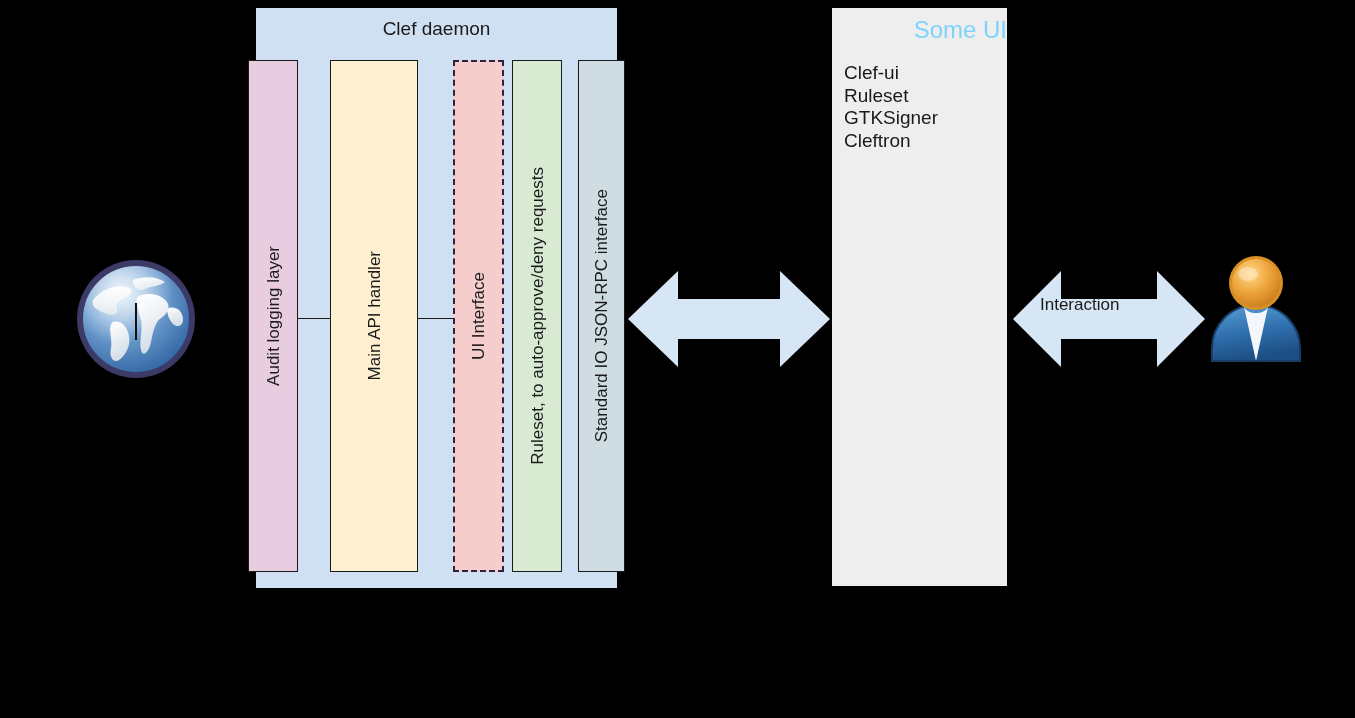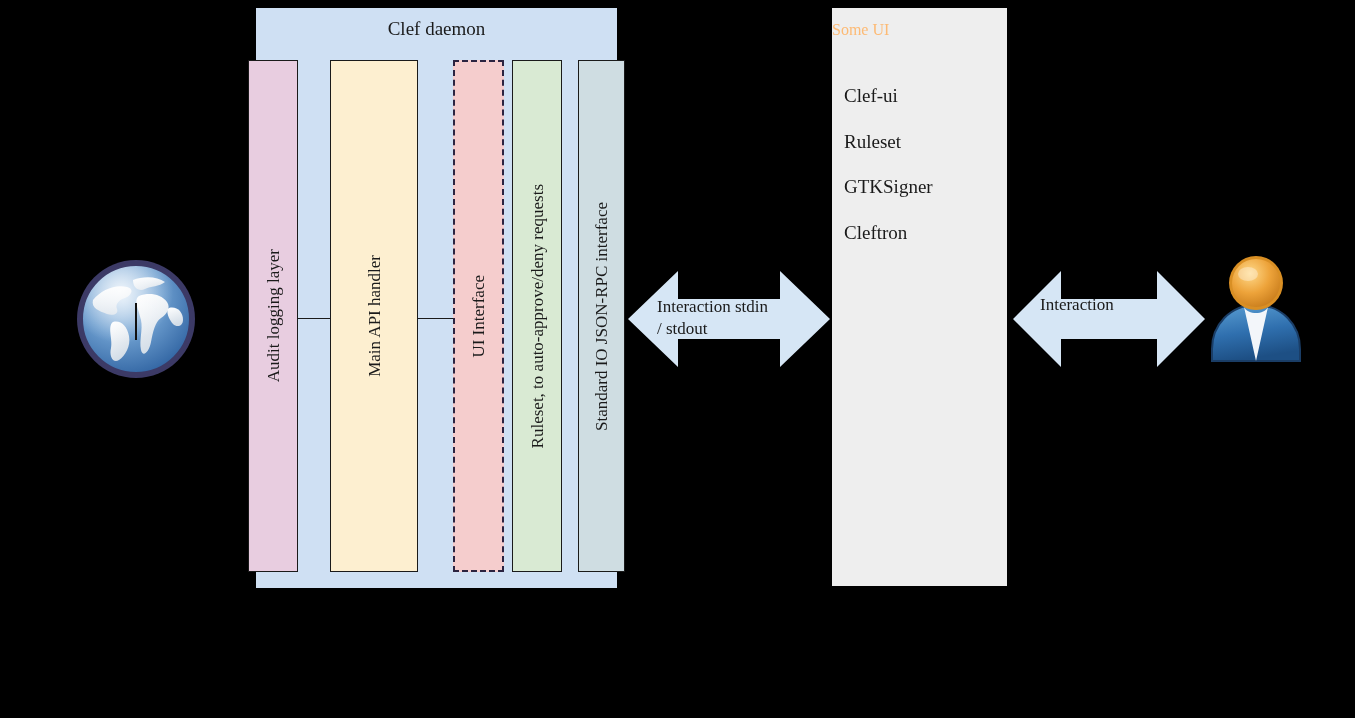--- a/index.html
+++ b/index.html
@@ -5,21 +5,21 @@
   html, body {
     margin: 0;
     padding: 0;
     background: #000000;
   }
   #canvas {
     position: relative;
     width: 1355px;
     height: 718px;
     background: #000000;
-    font-family: Liberation Serif, serif;
+    font-family: Liberation Sans, sans-serif;
     overflow: hidden;
   }
 
   
   #daemon-box {
     position: absolute;
     left: 256px;
     top: 8px;
     width: 361px;
     height: 580px;
@@ -82,35 +82,35 @@
     width: 175px;
     height: 578px;
     background: #eeeeee;
     box-sizing: border-box;
   }
   #someui-title {
     position: absolute;
     left: 832px;
     top: 18px;
     width: 175px;
-    text-align: left;
-    font-size: 16px;
-    color: #fdba74;
+    text-align: right;
+    font-size: 24px;
+    color: #7dd3fc;
     line-height: 24px;
   }
   #someui-list {
     position: absolute;
     left: 844px;
     top: 62px;
     width: 160px;
     font-size: 19px;
     color: #1a1a1a;
     line-height: 22.5px;
   }
-  #someui-list div { white-space: nowrap; margin-top: 23px; }
+  #someui-list div { white-space: nowrap; }
 
   
   .d-arrow {
     position: absolute;
     display: block;
   }
   .d-arrow svg { display: block; }
   .arrow-label {
     position: absolute;
     font-size: 17px;
@@ -191,22 +191,20 @@
   </div>
   <div class="col" id="col-stdio">
     <span class="col-label">Standard IO JSON-RPC interface</span>
   </div>
 
   <div class="d-arrow" id="arrow1">
     <svg width="202" height="98" viewBox="0 0 202 98">
       <polygon points="0,49 50,1 50,29 152,29 152,1 202,49 152,97 152,69 50,69 50,97" fill="#d6e6f5" stroke="none"></polygon>
     </svg>
   </div>
-  <div class="arrow-label" id="arrow1-label">Interaction stdin
-/ stdout</div>
 
   <div id="someui-box"></div>
   <div id="someui-title">Some UI</div>
   <div id="someui-list">
     <div>Clef-ui</div>
     <div>Ruleset</div>
     <div>GTKSigner</div>
     <div>Cleftron</div>
   </div>
 

